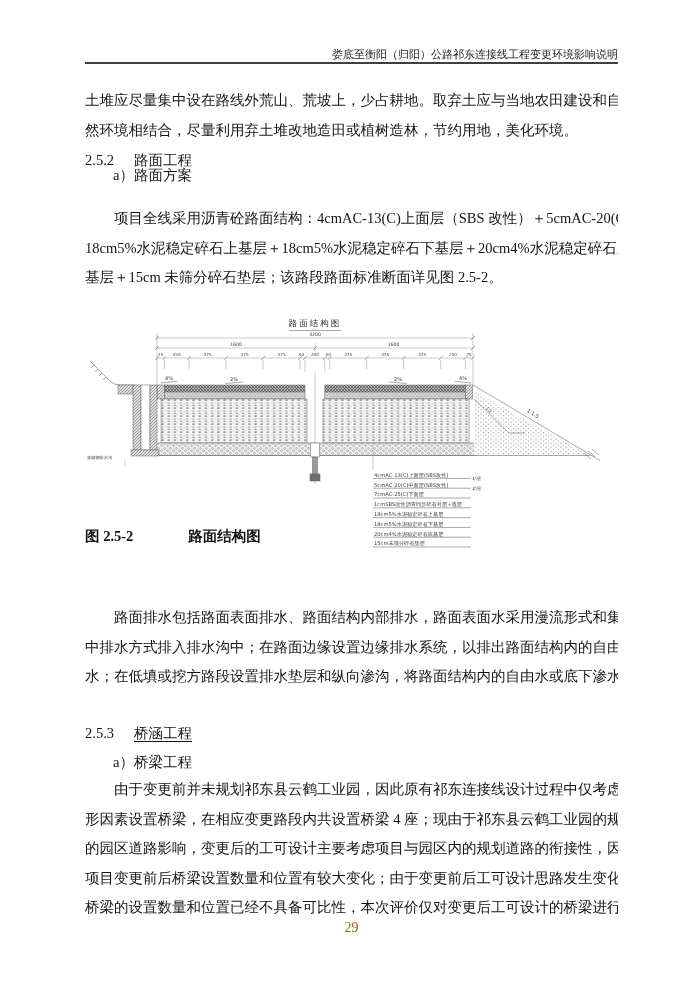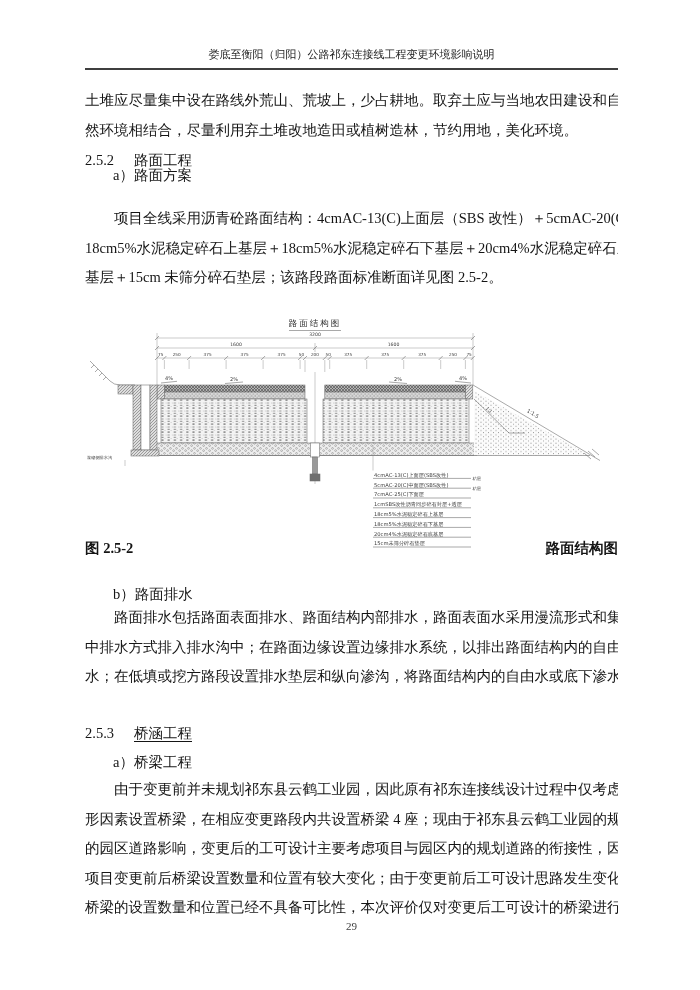--- a/index.html
+++ b/index.html
@@ -1,32 +1,32 @@
 <!DOCTYPE html>
 <html><head>
 <meta charset="utf-8">
 <style>
   html,body{margin:0;padding:0;background:#9b9b9b;}
   .page{position:relative;width:700px;height:990px;margin:0 auto;background:#ffffff;
         font-family:"Liberation Serif","DejaVu Serif",serif;color:#151515;overflow:hidden;}
   .abs{position:absolute;left:85px;width:533px;}
-  .hdr{top:46px;height:16px;line-height:16px;font-size:11px;text-align:center;color:#222;
-       padding-bottom:6px;border-bottom:2px solid #3f3f3f;}
+  .hdr{top:46px;height:16px;line-height:16px;font-size:11px;text-align:right;color:#222;
+       border-bottom:2px solid #3f3f3f;}
   .para{font-size:14.5px;font-family:Liberation Serif, serif;}
   .pl{height:29.5px;line-height:29.5px;overflow:hidden;text-align:justify;text-align-last:justify;white-space:nowrap;}
   .pl.last{text-align-last:left;}
   .pl.ind{text-indent:29px;}
   .hrow{font-size:14.5px;height:29.5px;line-height:29.5px;}
   .hrow .num{margin-right:20px;margin-top:32px;}
   .hrow .ul{text-decoration:underline;text-underline-offset:3px;}
   .sub{font-size:14.5px;height:29.5px;line-height:29.5px;padding-left:28px;}
-  .cap{top:534px;height:29px;line-height:29px;font-size:14.5px;font-weight:bold;
-       display:flex;justify-content:space-between;}
+  .cap{top:522px;height:29px;line-height:29px;font-size:14.5px;font-weight:bold;
+       display:flex;justify-content:flex-start;}
   .cap .gap{width:55px;}
-  .pnum{top:920px;text-align:center;font-size:11px;color:#404040;}
+  .pnum{top:920px;text-align:center;font-size:14px;color:#a16207;}
   svg{display:block;}
   .dtx{font-family:"DejaVu Sans","Liberation Sans",sans-serif;fill:#3d3d3d;}
   .f42{font-size:4.2px;} .f46{font-size:4.6px;} .f5{font-size:5px;} .f52{font-size:5.2px;}
   .ttl{font-size:8.5px;letter-spacing:2px;fill:#2e2e2e;}
   .ln{stroke:#6e6e6e;stroke-width:.6;fill:none;}
   .thin{stroke:#8a8a8a;stroke-width:.45;fill:none;}
 </style>
 </head>
 <body>
 
@@ -171,21 +171,20 @@
     <text x="387.5" y="178" class="dtx f42">粘层</text>
   </svg>
   </div>
 
   <div class="abs cap">
     <span>图 2.5-2</span>
     <span class="gap"></span>
     <span>路面结构图</span>
   </div>
 
-  <div class="abs sub" style="top:580px">b）路面排水</div>
 
   <div class="abs para" style="top:603px">
     <div class="pl ind">路面排水包括路面表面排水、路面结构内部排水，路面表面水采用漫流形式和集</div>
     <div class="pl">中排水方式排入排水沟中；在路面边缘设置边缘排水系统，以排出路面结构内的自由</div>
     <div class="pl">水；在低填或挖方路段设置排水垫层和纵向渗沟，将路面结构内的自由水或底下渗水</div>
   </div>
 
   <div class="abs hrow" style="top:719px">
     <span class="num">2.5.3</span><span class="ul">桥涵工程</span>
   </div>

